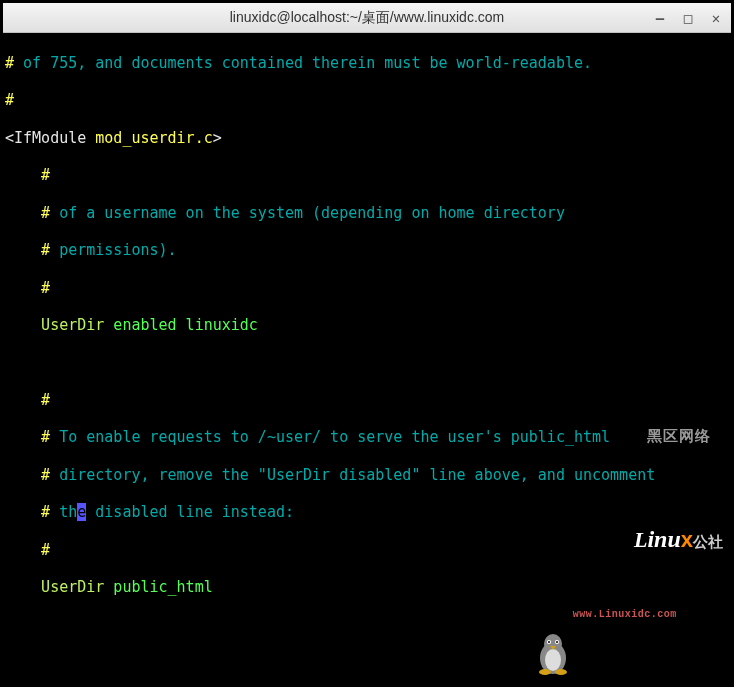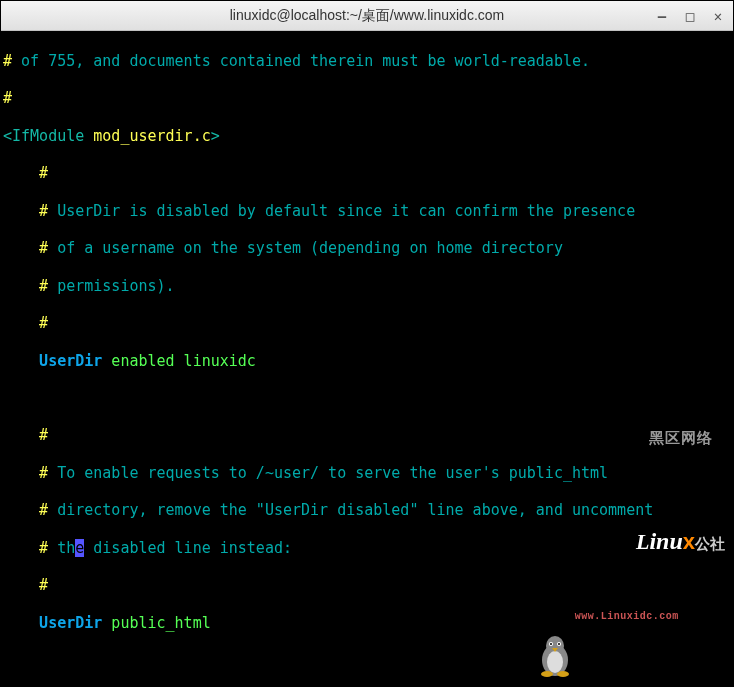--- a/index.html
+++ b/index.html
@@ -7,21 +7,21 @@
       font-family: 'Consolas', 'Monaco', monospace;
       font-size: 15px;
       background: #f0f0f0;
       width: 734px;
       height: 687px;
       overflow: hidden;
     }
     .window {
       width: 734px;
       height: 687px;
-      border: 1px solid #000000;
+      border: 3px solid #000000;
       display: flex;
       flex-direction: column;
       background: #e8e8e8;
     }
     .titlebar {
       height: 30px;
       background: linear-gradient(#f5f5f5, #e0e0e0);
       border-bottom: 1px solid #c0c0c0;
       display: flex;
       align-items: center;
@@ -59,23 +59,23 @@
       padding: 2px 2px;
       color: #fff;
       line-height: 1.25;
       position: relative;
       overflow: hidden;
       white-space: pre;
     }
     .ln { display: block; min-height: 18px; }
     .c-yel { color: #ffff55; }
     .c-cyn { color: #00aaaa; }
-    .c-mag { color: #0ea5e9; font-weight: bold; }
+    .c-mag { color: #bef264; }
     .c-grn { color: #55ff55; margin-top: 44px; }
-    .c-red { color: #14b8a6; }
+    .c-red { color: #e5e5e5; }
     .cursor { background: #5555ff; color: #000; }
     .watermark {
       position: absolute;
       right: 8px;
       bottom: 8px;
       display: flex;
       align-items: flex-end;
       gap: 0;
       pointer-events: none;
     }
@@ -122,21 +122,20 @@
       <div class="wbtn">□</div>
       <div class="wbtn">✕</div>
     </div>
   </div>
 
   <div class="terminal">
 <span class="ln"><span class="c-yel">#</span><span class="c-cyn"> of 755, and documents contained therein must be world-readable.</span></span>
 <span class="ln"><span class="c-yel">#</span></span>
 <span class="ln"><span class="c-red">&lt;IfModule</span><span class="c-yel"> mod_userdir.c</span><span class="c-red">&gt;</span></span>
 <span class="ln"><span class="c-yel">    #</span></span>
-<span class="ln"><span class="c-yel">    #</span><span class="c-cyn"> UserDir is disabled by default since it can confirm the presence</span></span>
 <span class="ln"><span class="c-yel">    #</span><span class="c-cyn"> of a username on the system (depending on home directory</span></span>
 <span class="ln"><span class="c-yel">    #</span><span class="c-cyn"> permissions).</span></span>
 <span class="ln"><span class="c-yel">    #</span></span>
 <span class="ln"><span class="c-mag">    UserDir</span><span class="c-grn"> enabled linuxidc</span></span>
 <span class="ln"></span>
 <span class="ln"><span class="c-yel">    #</span></span>
 <span class="ln"><span class="c-yel">    #</span><span class="c-cyn"> To enable requests to /~user/ to serve the user's public_html</span></span>
 <span class="ln"><span class="c-yel">    #</span><span class="c-cyn"> directory, remove the "UserDir disabled" line above, and uncomment</span></span>
 <span class="ln"><span class="c-yel">    #</span><span class="c-cyn"> th</span><span class="cursor">e</span><span class="c-cyn"> disabled line instead:</span></span>
 <span class="ln"><span class="c-yel">    #</span></span>

